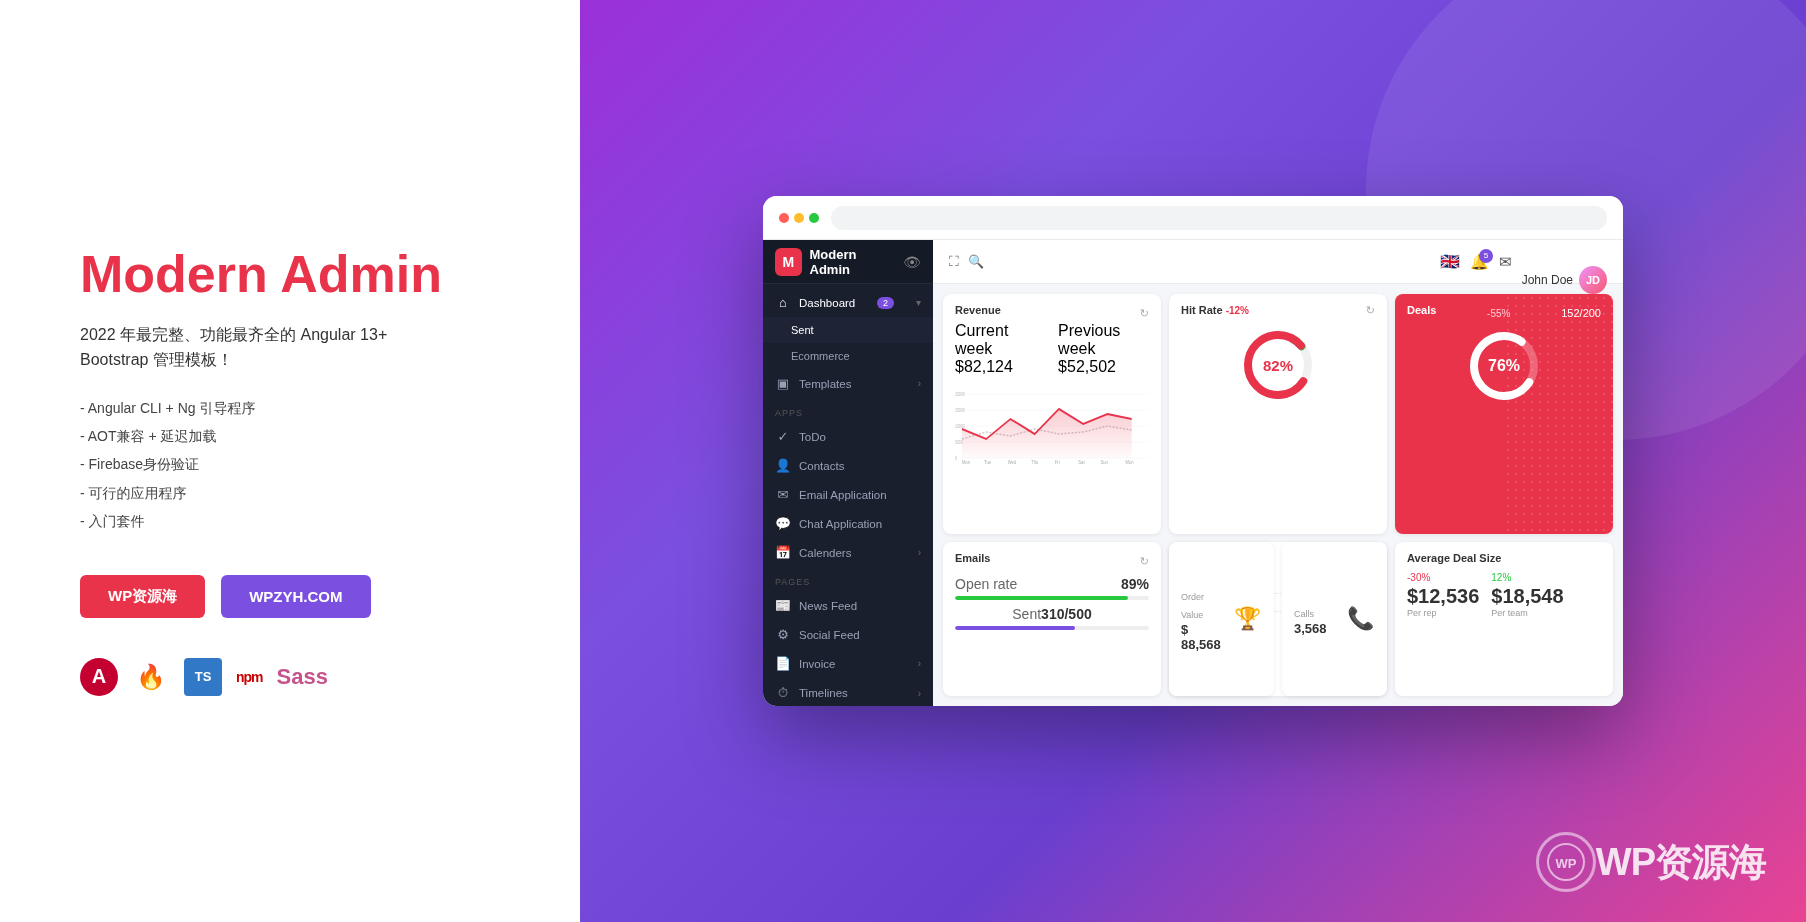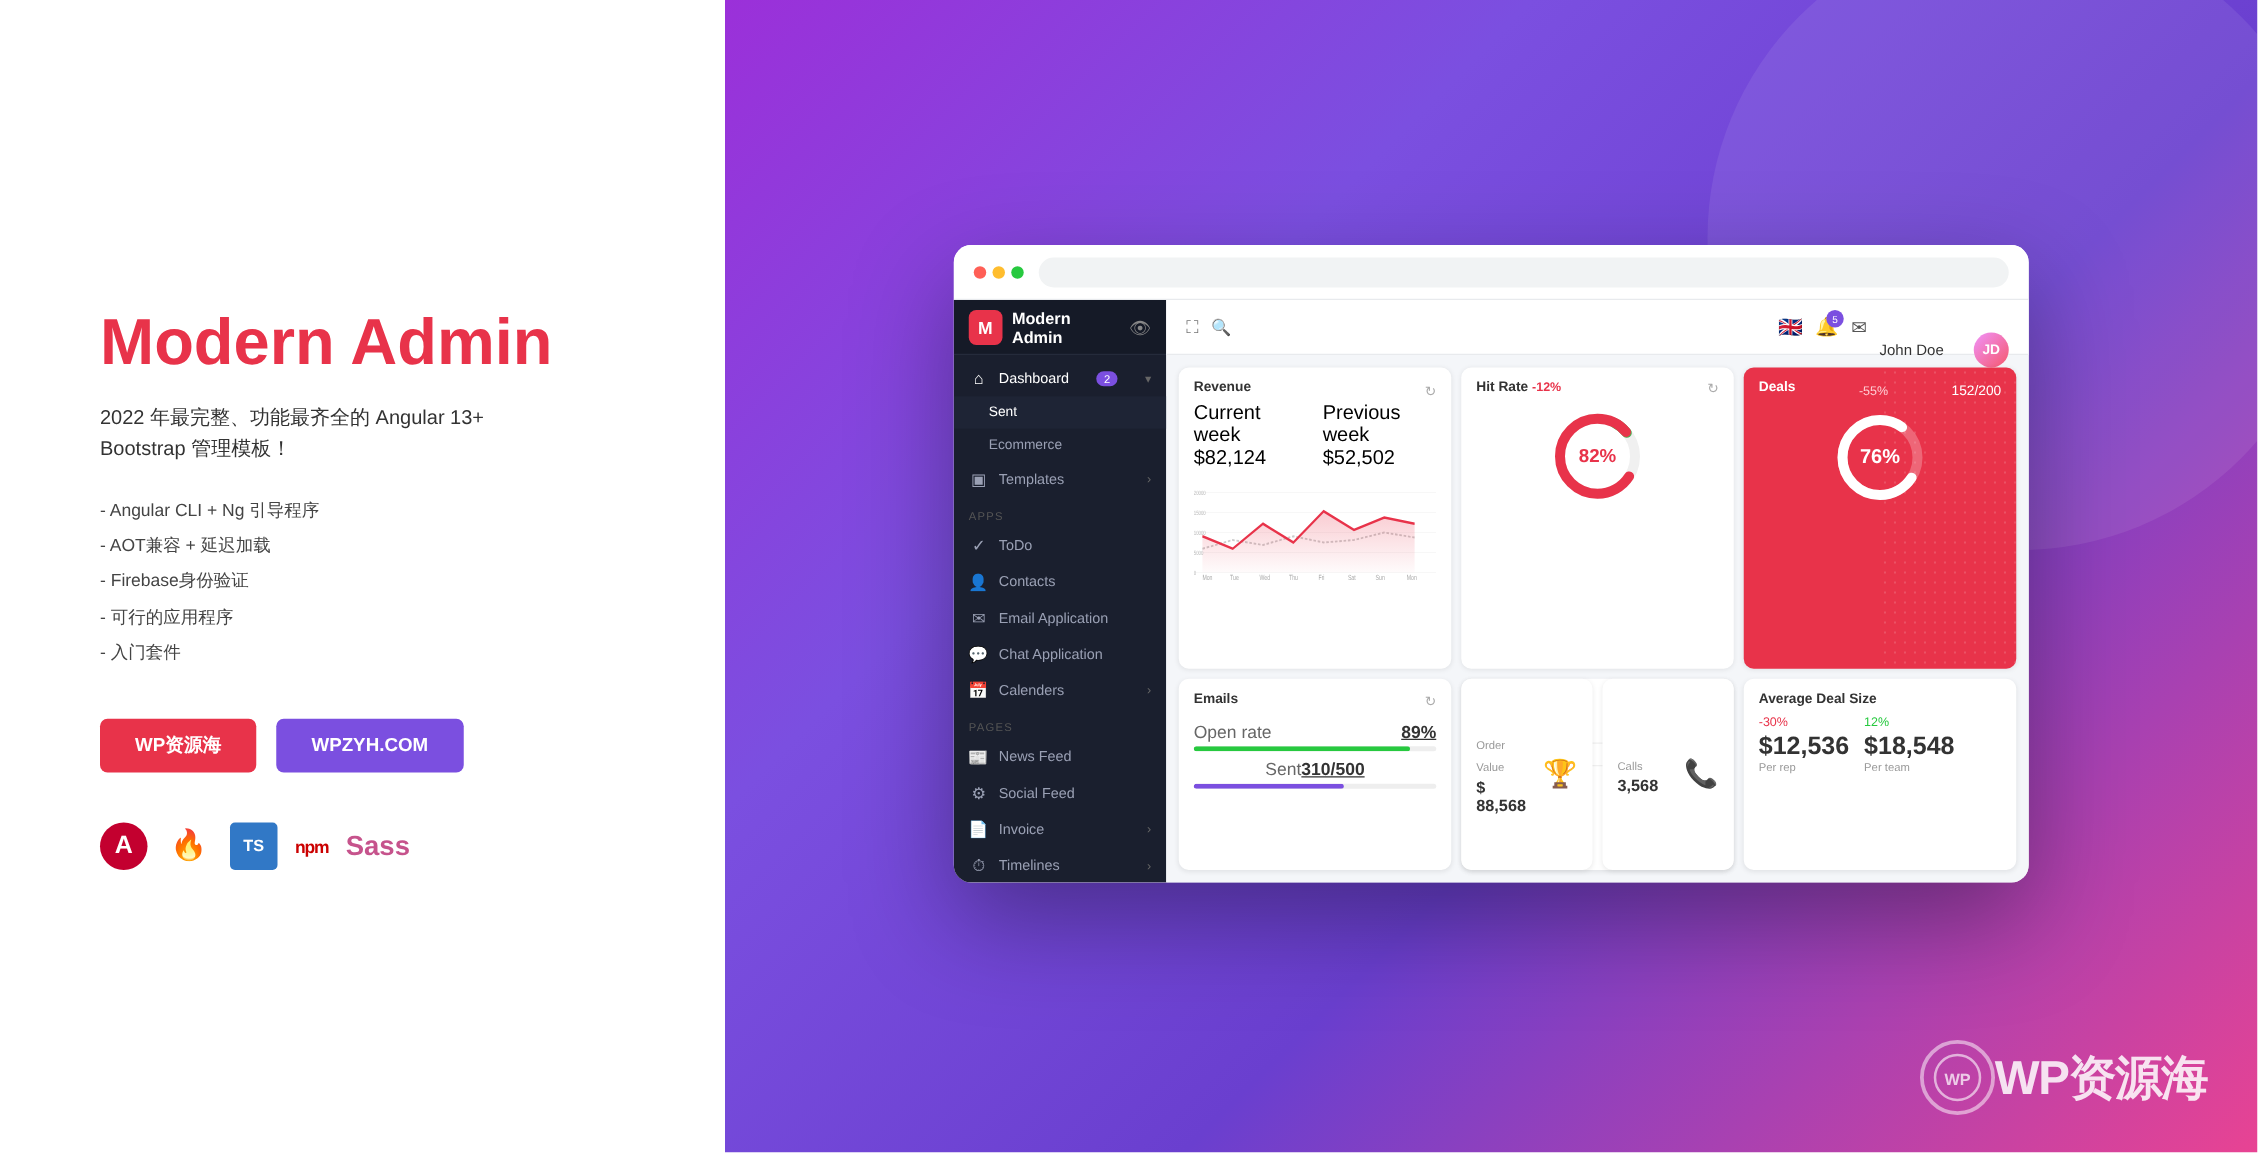--- a/index.html
+++ b/index.html
@@ -322,21 +322,21 @@
       height: 14px;
       font-size: 8px;
       display: flex;
       align-items: center;
       justify-content: center;
     }
     .top-nav-mail { font-size: 15px; color: #555; cursor: pointer; }
     .top-nav-user {
       display: flex;
       align-items: center;
-      gap: 24px;
+      gap: 6px;
       cursor: pointer;
       margin-top: 36px;
     }
     .top-nav-name { font-size: 12px; color: #333; font-weight: 500; }
     .top-nav-avatar {
       width: 28px;
       height: 28px;
       border-radius: 50%;
       background: linear-gradient(135deg, #f093fb, #f5576c);
       display: flex;
@@ -482,21 +482,21 @@
 
     
     .emails-card {}
     .emails-header {
       display: flex;
       justify-content: space-between;
       align-items: center;
       margin-bottom: 6px;
     }
     .emails-stat { font-size: 14px; color: #666; }
-    .emails-val { font-weight: 700; color: #333; text-decoration: underline; }
+    .emails-val { font-weight: 700; color: #333; }
     .emails-bar {
       height: 4px;
       background: #eee;
       border-radius: 2px;
       margin-top: 4px;
       overflow: hidden;
     }
     .emails-bar-fill {
       height: 100%;
       background: #27c93f;

